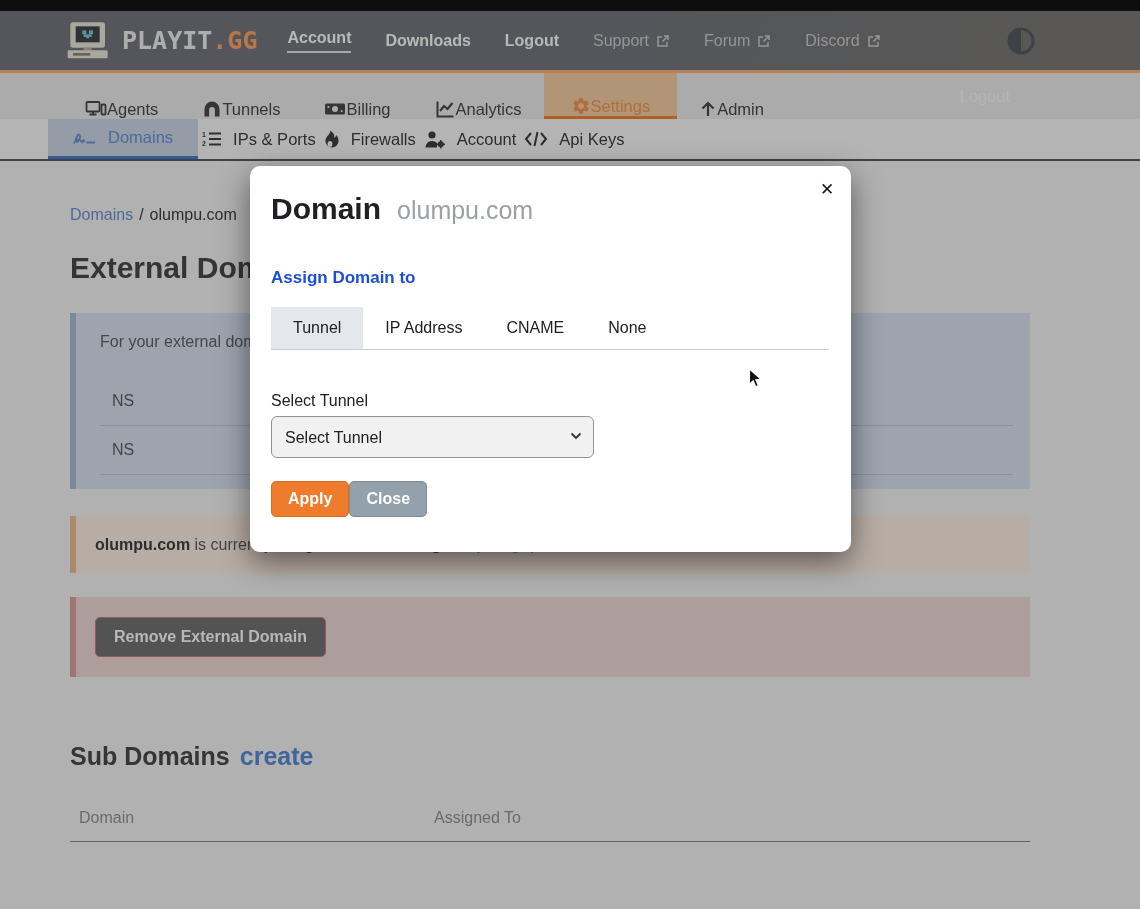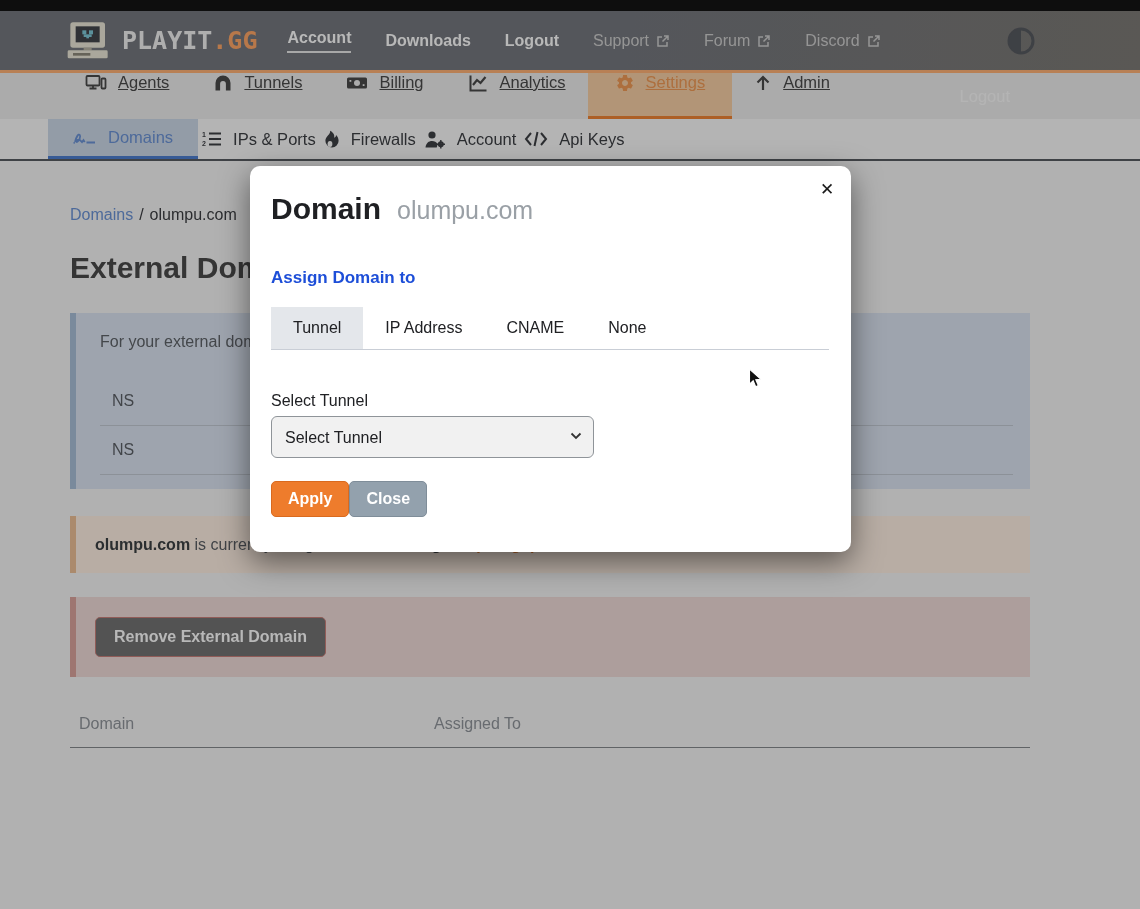--- a/index.html
+++ b/index.html
@@ -27,21 +27,21 @@
   .hnav a.strong{color:#ffffff;}
   .hnav a.muted{color:#cfcfcf;font-weight:400;}
   .hnav a.active span.lbl{border-bottom:2px solid #e9e9e9;padding-bottom:4px;}
   .ext-icon{width:14px;height:14px;display:inline-block;}
   .theme-toggle{margin-left:auto;margin-right:104px;width:30px;height:30px;border:none;background:transparent;cursor:pointer;padding:0;}
   
   .nav2{
     position:absolute;left:0;top:73px;width:1140px;height:46px;background:#eeeeee;
     display:flex;align-items:stretch;font-size:16.5px;color:#4a4a4a;
   }
-  .nav2 .item{display:flex;align-items:flex-start;gap:11px;padding:0 22px;cursor:pointer;text-decoration:underline;}
+  .nav2 .item{display:flex;align-items:flex-end;padding:0 22px;cursor:pointer;}
   .nav2 .item:first-child{margin-left:63px;}
   .nav2 .item svg{flex:0 0 auto;}
   .nav2 .item.active{background:#f7cfa5;border-bottom:3px solid #f08434;color:#f09a56;padding:0 27px;}
   .nav2 .logout{margin-left:auto;margin-right:130px;display:flex;align-items:center;color:#fafafa;font-size:16.5px;cursor:pointer;}
   
   .nav3{
     position:absolute;left:0;top:119px;width:1140px;height:40px;background:#fafafa;
     border-bottom:2px solid #585c62;
     display:flex;align-items:stretch;font-size:16.5px;color:#3e4045;
   }
@@ -323,20 +323,23 @@
     </div>
 
     <div class="warning-panel">
       <span><b>olumpu.com</b><span> is currently assigned to: </span><b>Not Assigned</b><a class="assign-link">(assign)</a></span>
     </div>
 
     <div class="danger-panel">
       <button class="remove-btn">Remove External Domain</button>
     </div>
 
+    <div class="subdomains-heading">
+      <span>Sub Domains</span><a class="create-link">create</a>
+    </div>
 
     <div class="sub-table">
       <div class="thead">
         <span class="th-domain">Domain</span>
         <span>Assigned To</span>
       </div>
       <div class="thead-border"></div>
     </div>
   </div>
 </div>

